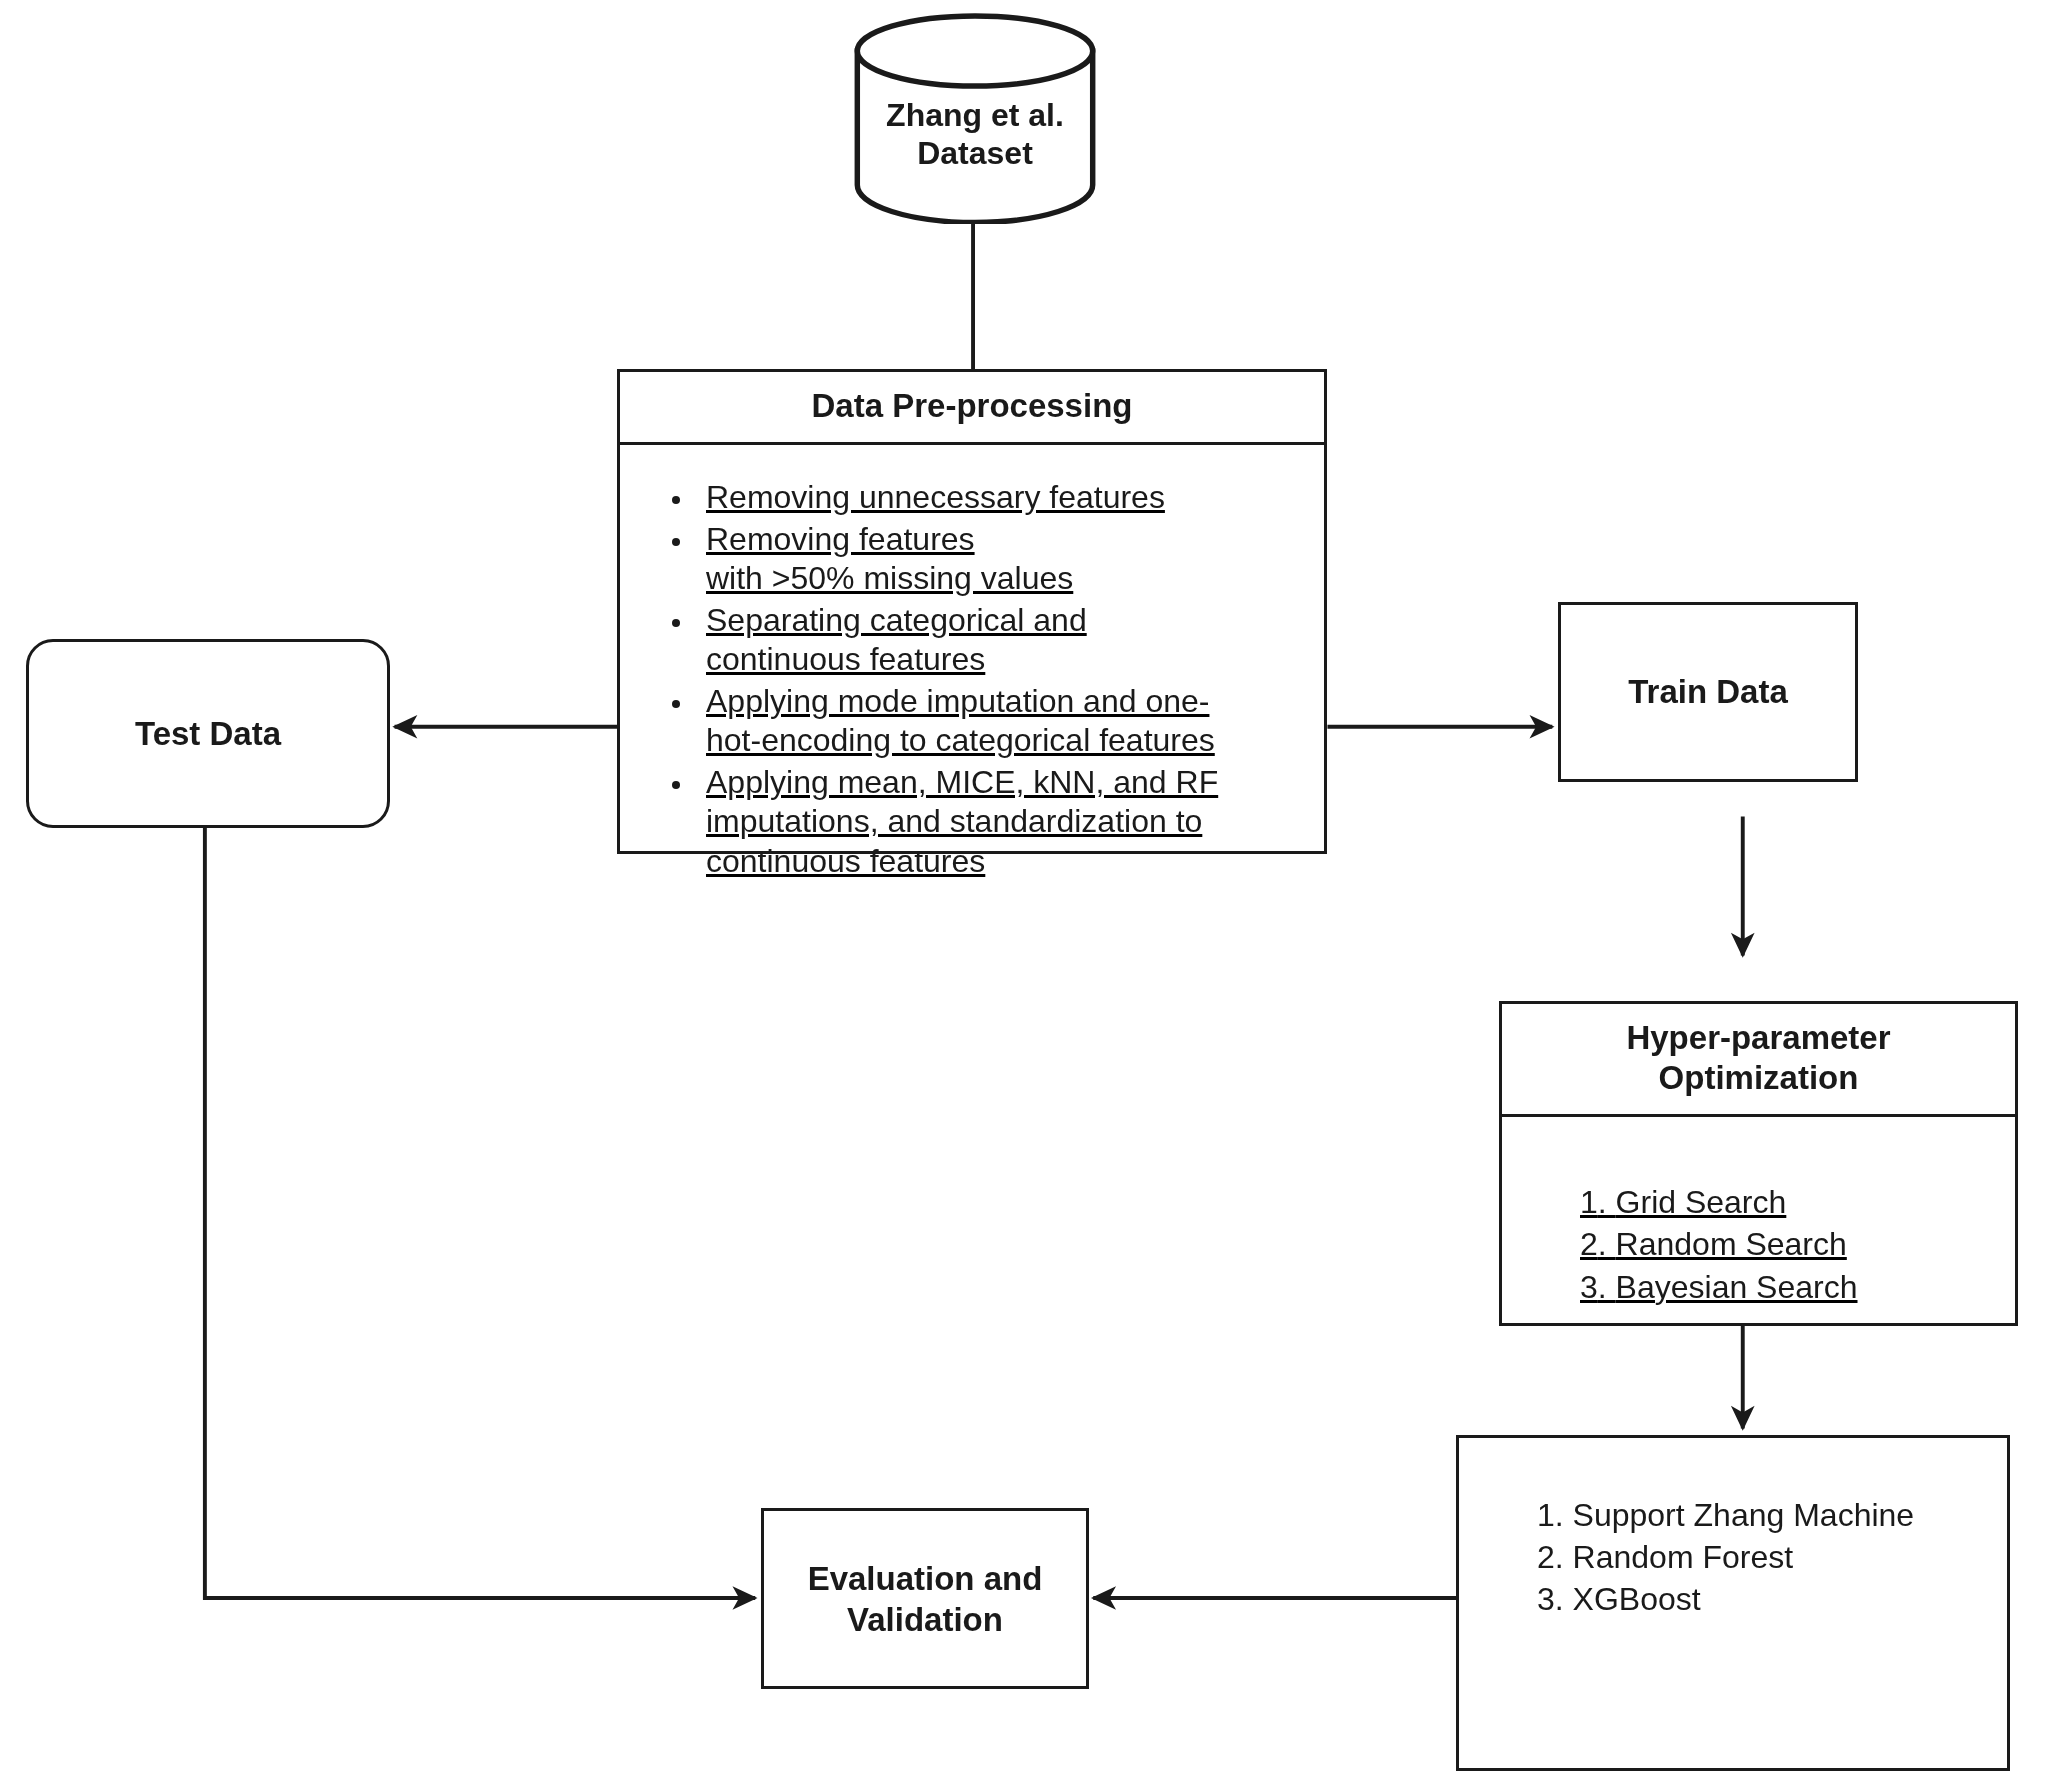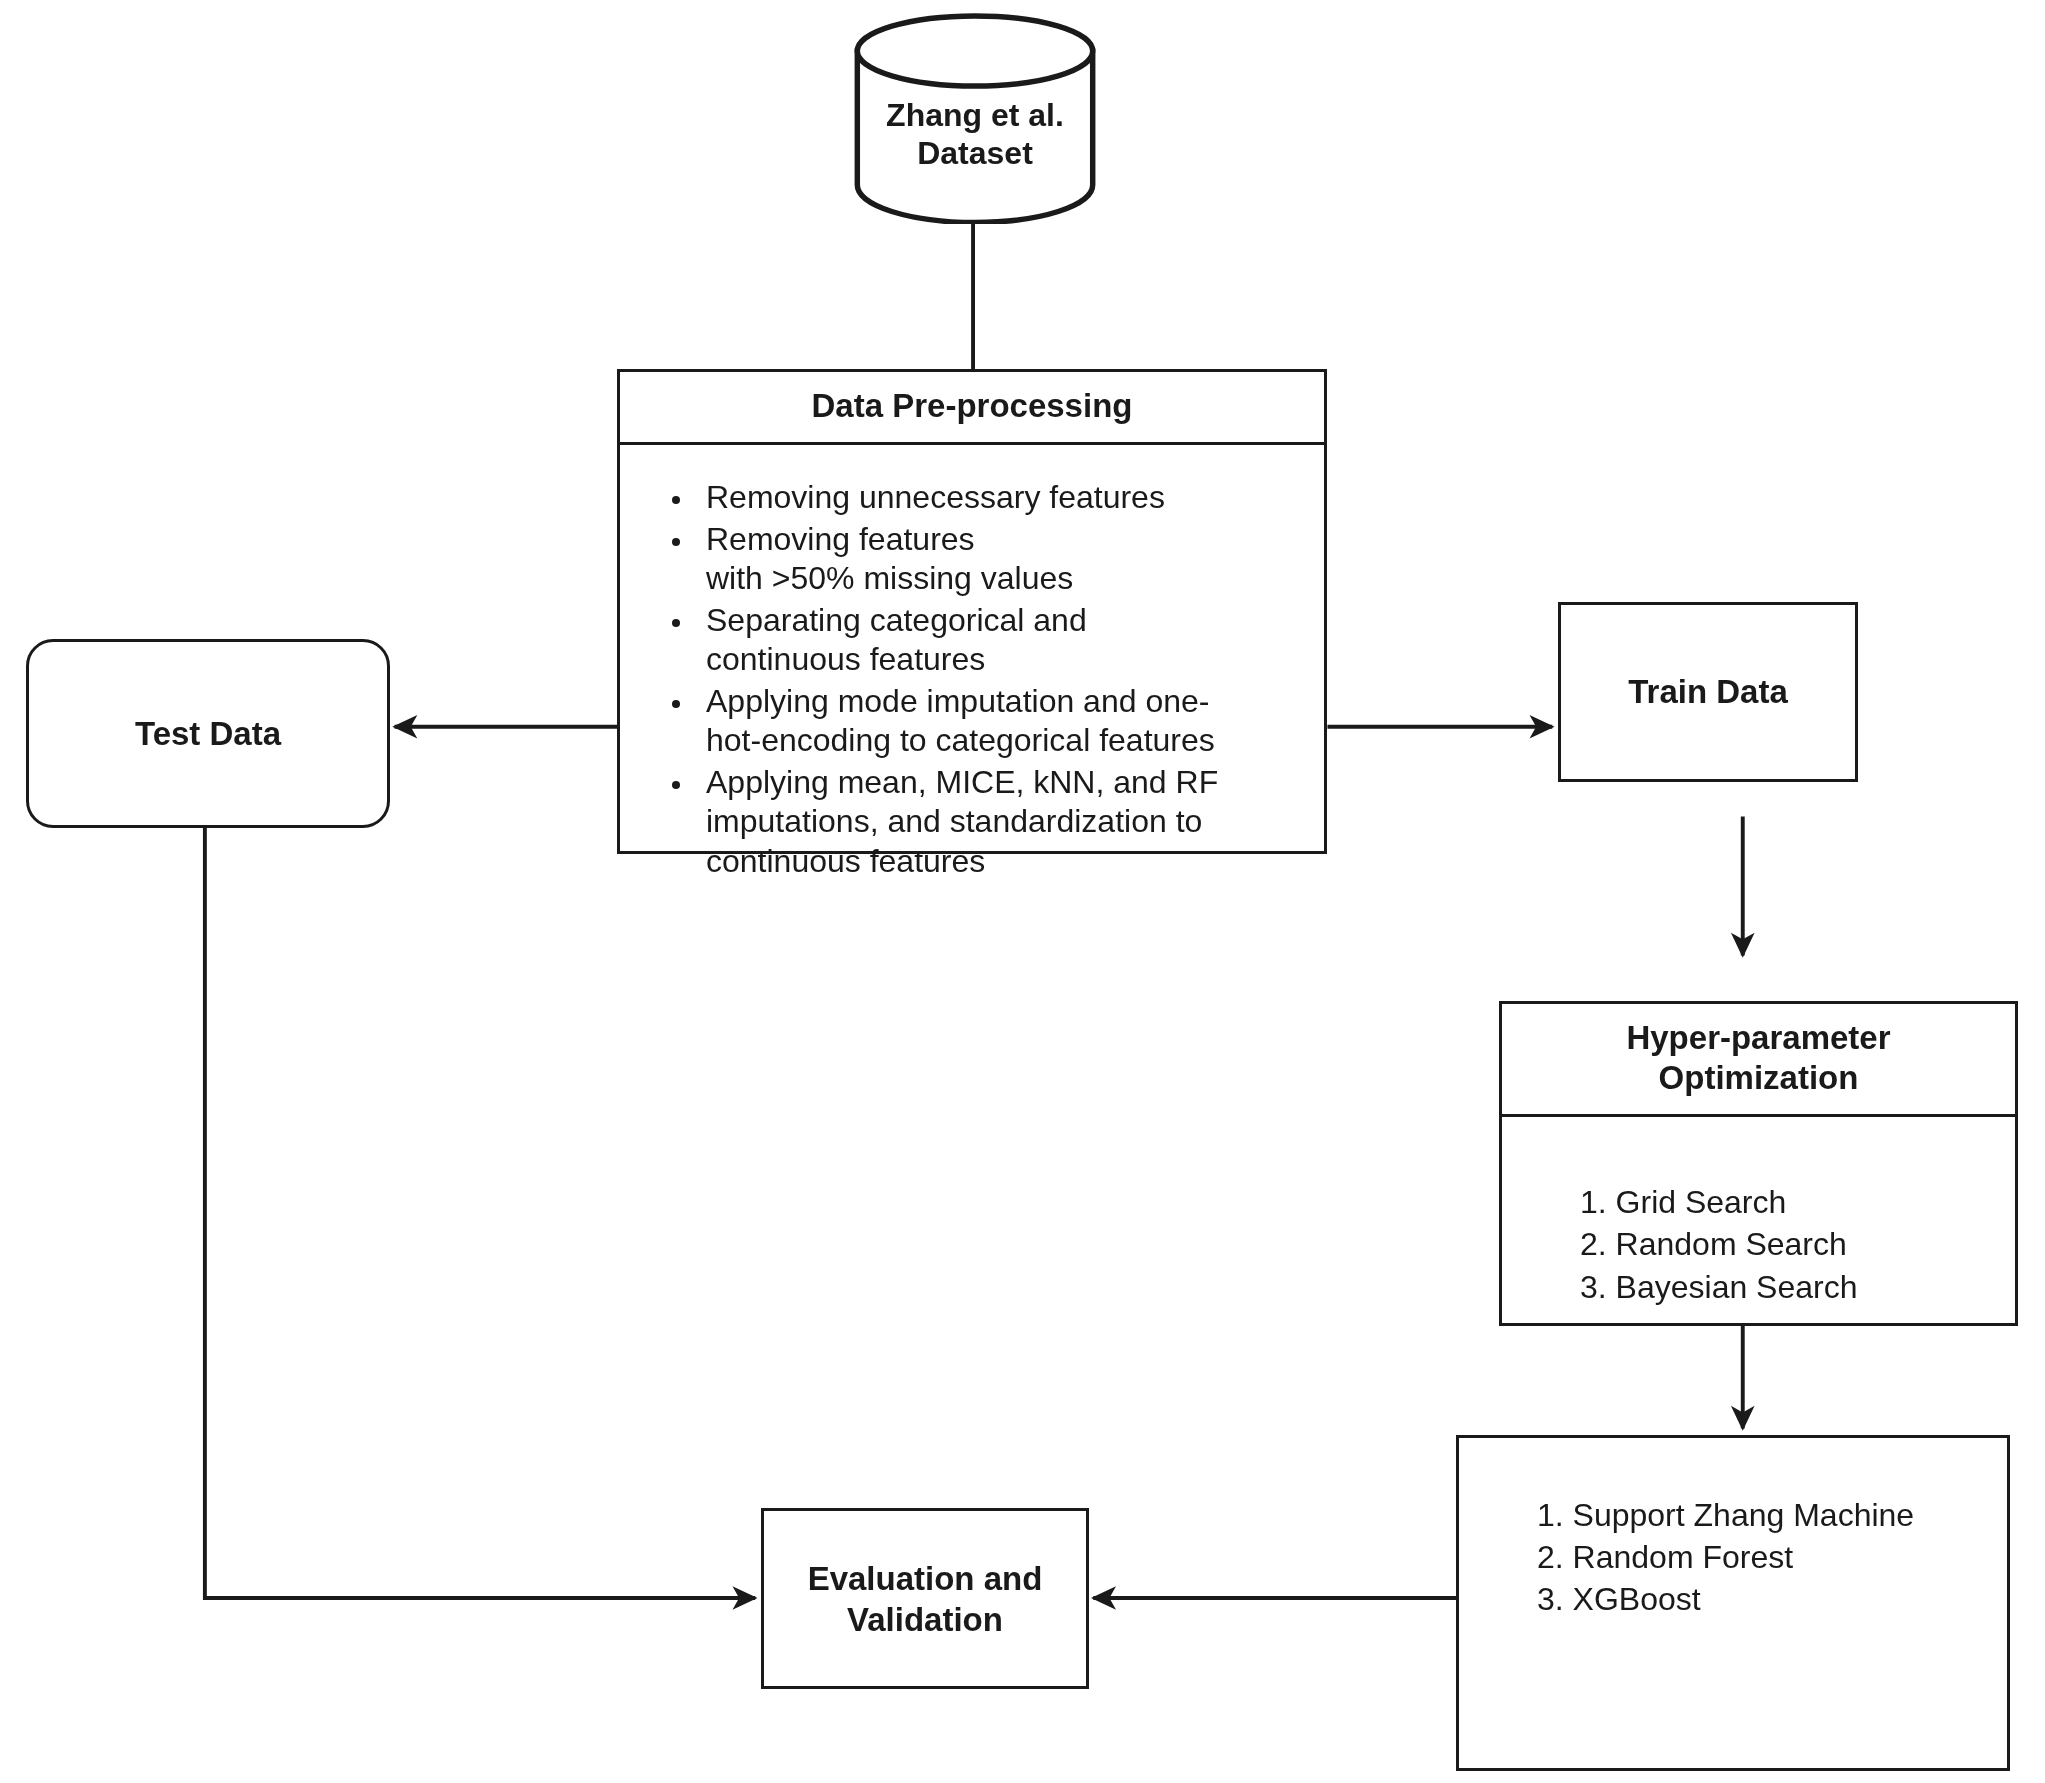--- a/index.html
+++ b/index.html
@@ -52,20 +52,21 @@
     text-align: center;
     font-weight: bold;
     font-size: 33px;
     color: #1a1a1a;
     line-height: 1.25;
   }
   ul.bullets {
     margin: 0;
     padding: 0 1px 0 75px;
     list-style-type: disc;
+    text-decoration: underline;
   }
   ul.bullets li {
     font-size: 32px;
     color: #1a1a1a;
     line-height: 1.22;
     margin: 0 0 3.1px 0;
     padding-left: 11px;
   }
   ul.bullets li::marker { font-size: 26.5px; }
   ol.numbered {
@@ -157,21 +158,21 @@
 
   <div class="node" style="left:1558px; top:602px; width:300px; height:180px;">
     <div class="plain-label">Train Data</div>
   </div>
 
   <div class="node" style="left:1499px; top:1001px; width:519px; height:325px;">
     <div class="node-title sec-head">
       <div>Hyper-parameter</div>
       <div>Optimization</div>
     </div>
-    <div class="sec-body" style="padding-top:64px;">
+    <div class="sec-body" style="padding-top:64px;text-decoration:underline;">
       <ol class="numbered">
         <li>Grid Search</li>
         <li>Random Search</li>
         <li>Bayesian Search</li>
       </ol>
     </div>
   </div>
 
   <div class="node" style="left:1456px; top:1435px; width:554px; height:336px;">
     <div class="sec-body" style="padding-top:56px;">

